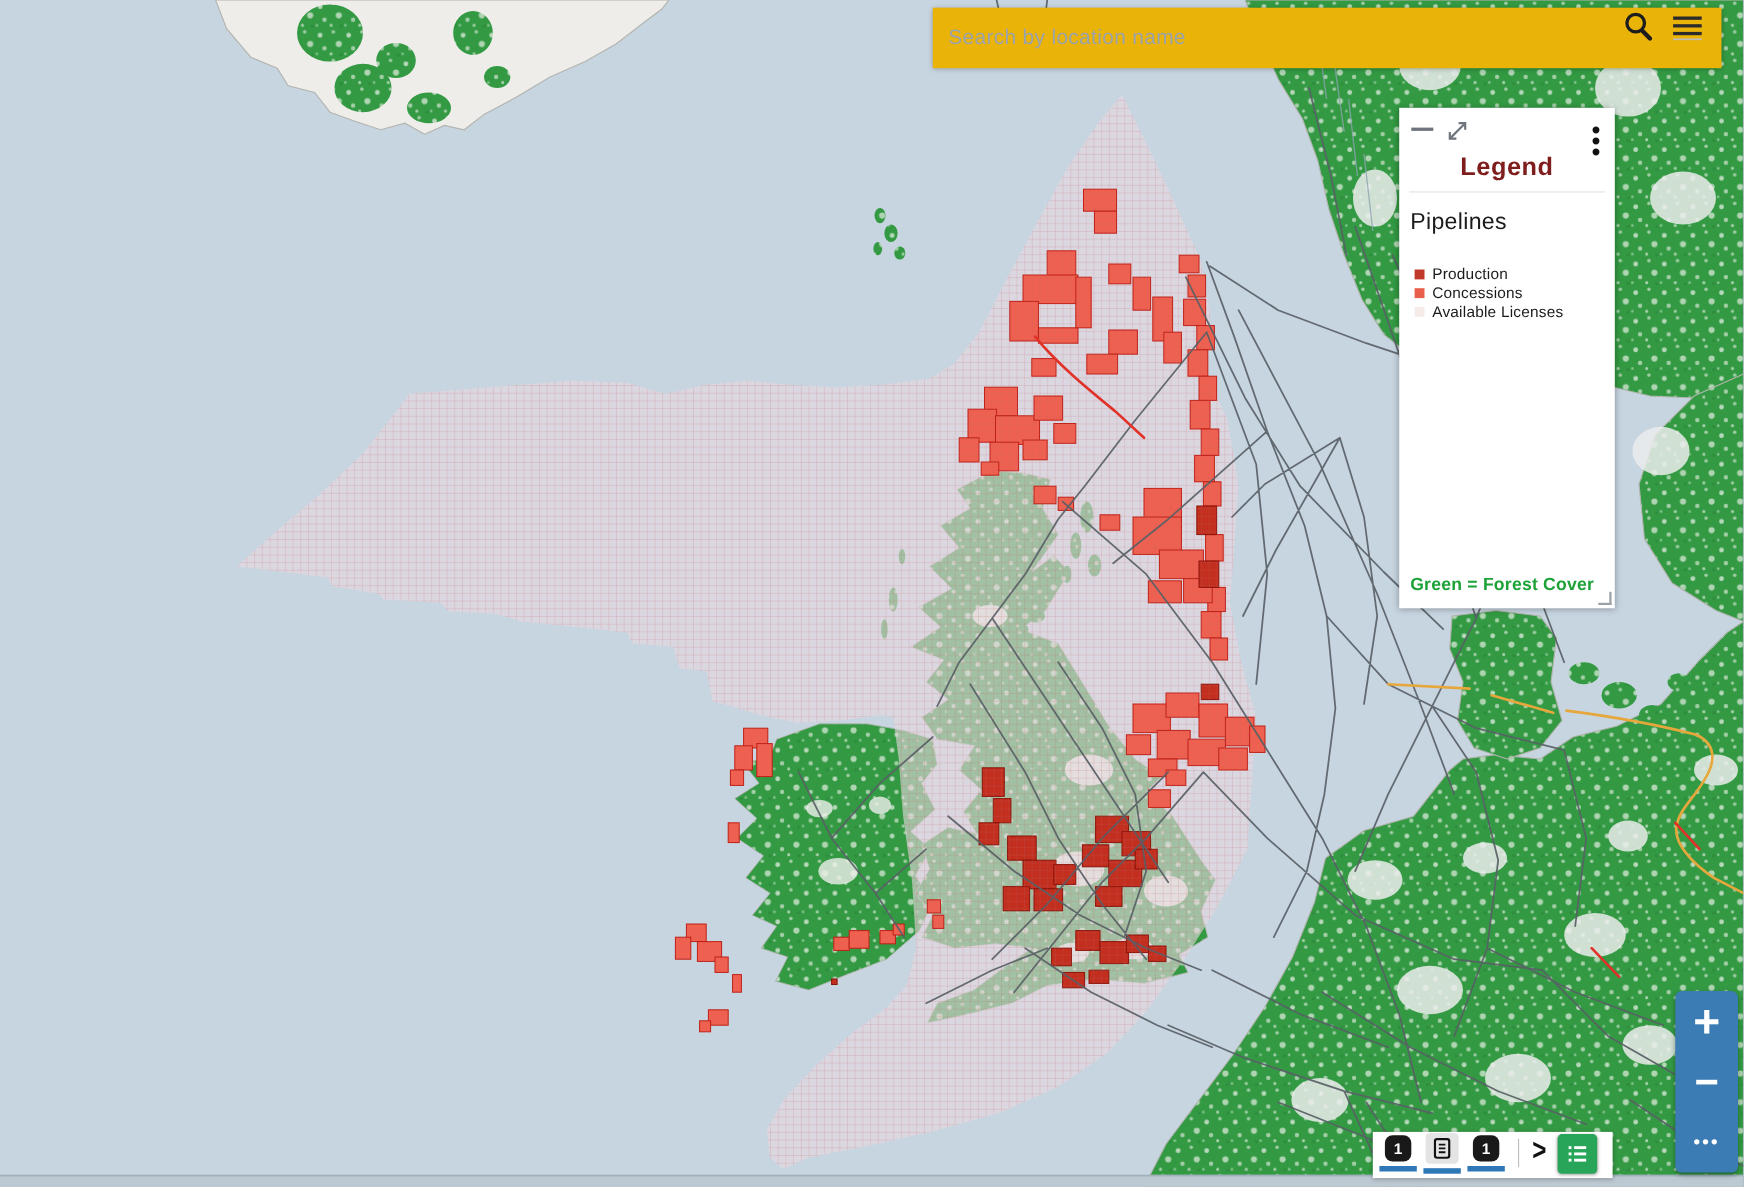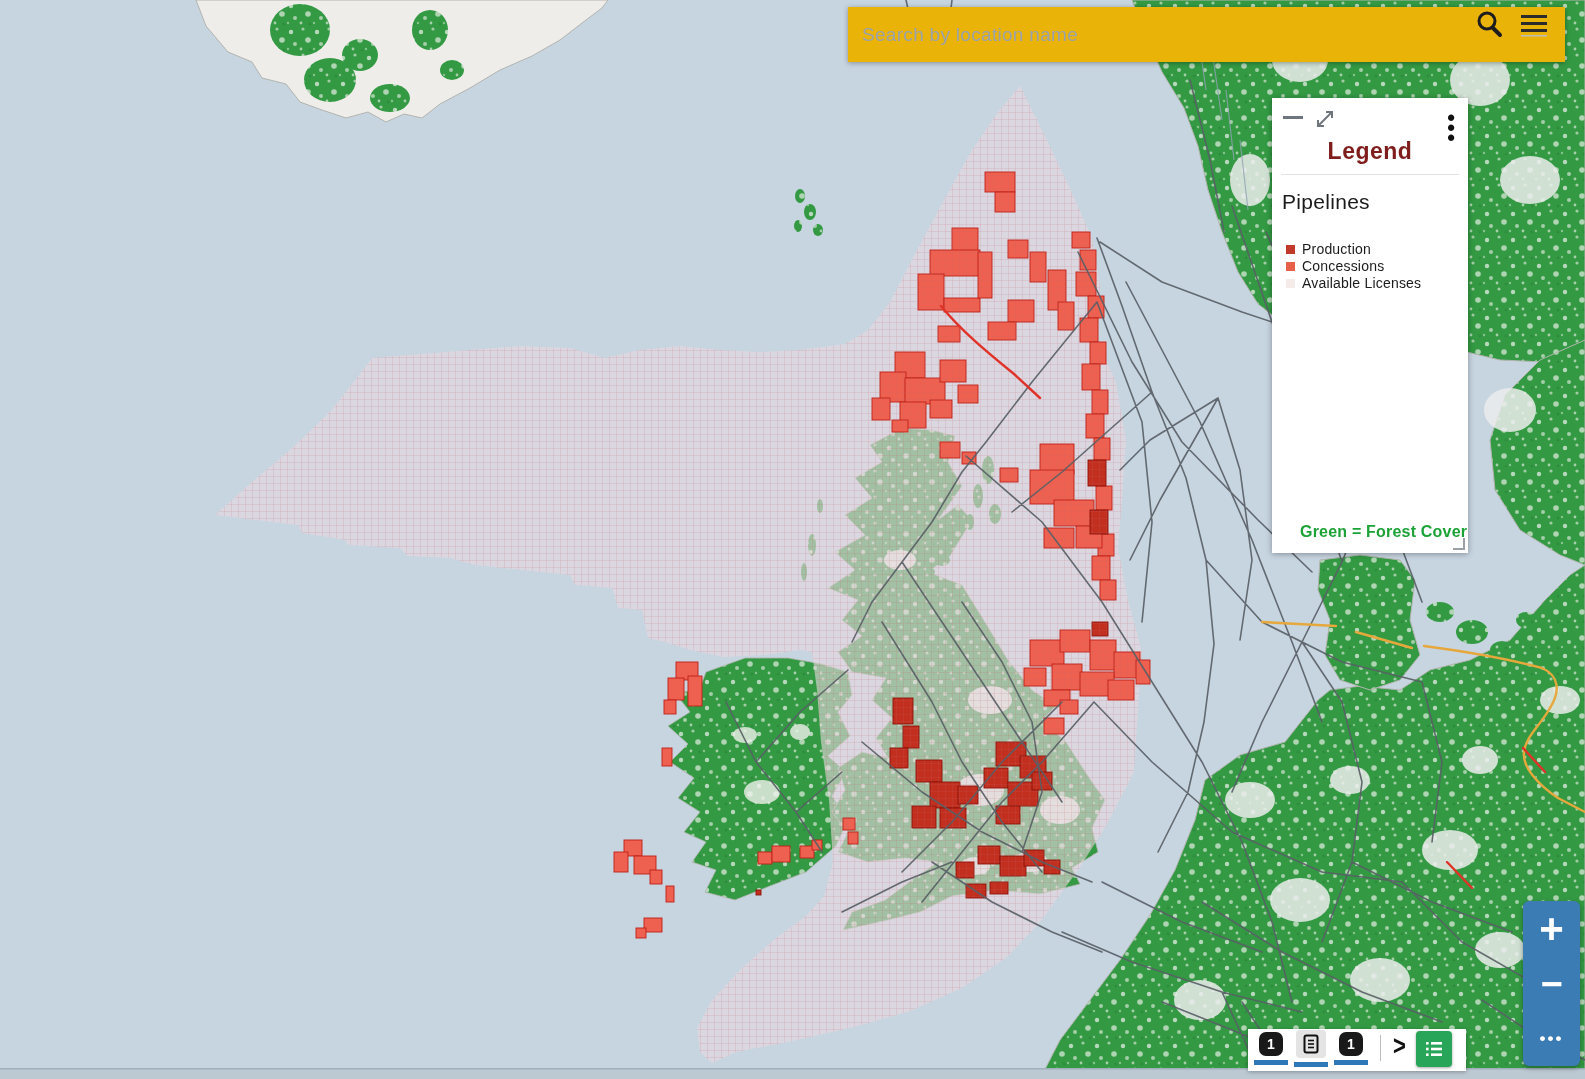--- a/index.html
+++ b/index.html
@@ -34,21 +34,21 @@
   .pipe-row{display:flex;align-items:center;height:22px;}
   .pipe-swatch{width:24px;height:16px;margin-right:4px;flex:0 0 24px;}
   .pipe-label{font-size:18.5px;letter-spacing:.2px;}
   .conc-rows{margin-top:24px;padding-left:4px;}
   .conc-row{display:flex;align-items:center;height:17px;}
   .conc-swatch{width:9px;height:9px;margin-right:7px;flex:0 0 9px;}
   .sw-production{background:#c0392b;}
   .sw-exploration{background:#e8604a;}
   .sw-potential{background:#f5ecea;}
   .conc-label{font-size:14px;letter-spacing:.2px;}
-  .lg-footnote{position:absolute;left:28px;bottom:12px;font-weight:bold;font-size:16px;color:#1da237;letter-spacing:.2px;}
+  .lg-footnote{position:absolute;left:10px;bottom:12px;font-weight:bold;font-size:16px;color:#1da237;letter-spacing:.2px;}
   .lg-resize{position:absolute;right:3px;bottom:3px;width:10px;height:10px;border-right:2px solid #9aa0a4;border-bottom:2px solid #9aa0a4;cursor:nwse-resize;}
 
   
   .preview{position:absolute;left:8px;top:950px;width:96px;height:98px;background:#cbc9c1;
     border:5px solid #fff;box-shadow:0 3px 7px rgba(0,0,0,.5);display:flex;align-items:center;justify-content:center;
     text-align:center;cursor:pointer;}
   .preview span{font-size:15px;color:#333;line-height:1.5;width:86px;}
 
   
   .toolbar{position:absolute;left:1248px;top:1029px;width:218px;height:42px;background:#fff;

